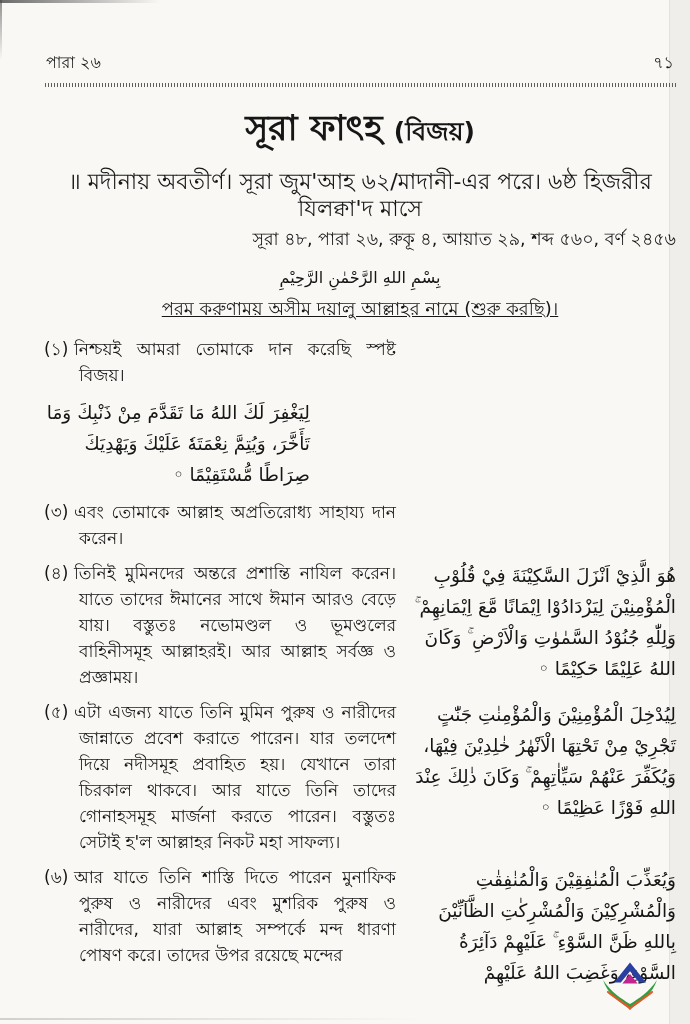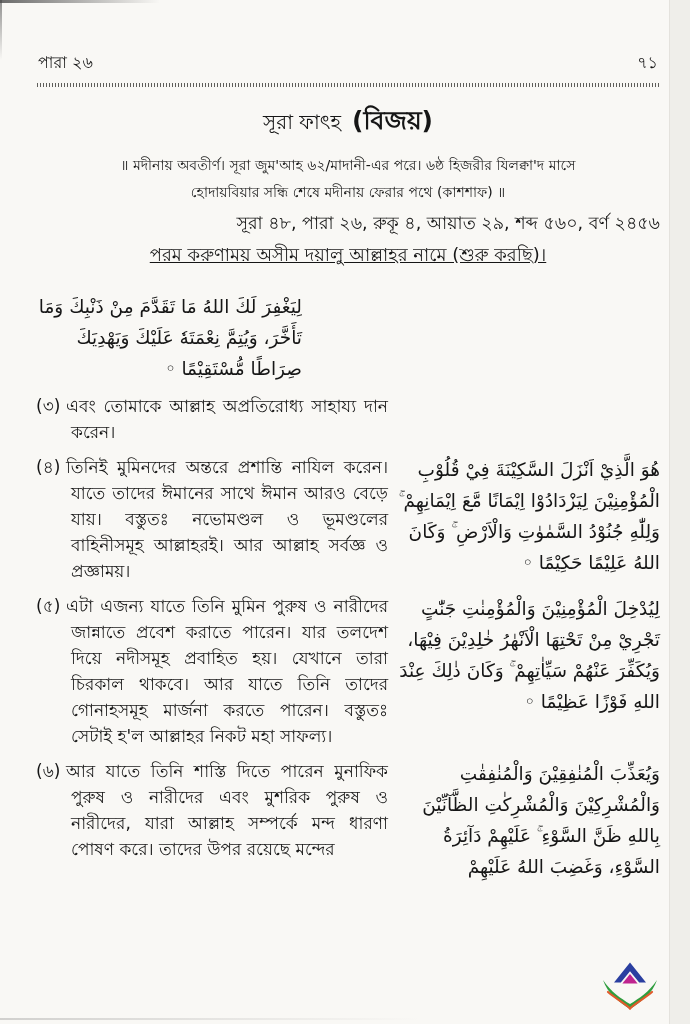--- a/index.html
+++ b/index.html
@@ -12,35 +12,35 @@
     color:#161616;
     font-family:"Liberation Serif","DejaVu Sans",serif;
     box-sizing:border-box;
   }
   
   .scan-band-right{position:absolute;top:0;right:0;width:20px;height:100%;background:#efeeea;border-left:1px solid #e4e2dd;}
   .scan-sliver-top{position:absolute;top:0;left:0;width:160px;height:3px;background:linear-gradient(90deg,#3c3c3c,rgba(60,60,60,0));opacity:.75;}
   .scan-sliver-left{position:absolute;top:0;left:0;width:2px;height:60px;background:linear-gradient(180deg,#4a4a4a,rgba(70,70,70,0));opacity:.6;}
   .scan-shadow-bottom{position:absolute;bottom:4px;left:0;width:420px;height:2px;background:linear-gradient(90deg,rgba(90,90,90,.25),rgba(90,90,90,0));}
 
-  .content{position:relative;padding:50px 30px 0 36px;box-sizing:border-box;}
+  .content{position:relative;padding:50px 14px 0 36px;box-sizing:border-box;margin-left:8px;}
 
   .header{display:flex;justify-content:space-between;align-items:flex-end;
     font-family:"DejaVu Sans","Liberation Sans",sans-serif;
     font-size:16px;padding:0 2px 4px 2px;}
   .dotted-rule{height:4px;margin-top:2px;
     background-image:radial-gradient(circle,#5f5e5a 0.8px,transparent 1px);
     background-size:3px 2px;background-repeat:repeat;}
 
   .title{margin:14px 0 6px 0;text-align:center;
     font-family:"DejaVu Sans","Liberation Sans",sans-serif;}
-  .title .t-main{font-size:20px;font-weight:normal;}
+  .title .t-main{font-size:35px;font-weight:bold;}
   .title .t-paren{font-size:25px;font-weight:bold;margin-left:6px;}
 
-  .intro{margin-top:8px;text-align:center;font-size:14px;line-height:27px;
+  .intro{margin-top:8px;text-align:center;font-size:22px;line-height:27px;
     font-family:"DejaVu Sans","Liberation Sans",sans-serif;}
   .stats{margin-top:4px;text-align:right;font-size:17.5px;line-height:27px;
     font-family:"DejaVu Sans","Liberation Sans",sans-serif;}
 
   .bismillah-ar{margin-top:12px;text-align:center;direction:rtl;
     font-size:16px;line-height:26px;font-family:"DejaVu Sans",sans-serif;}
   .bismillah-bn{margin-top:4px;text-align:center;font-size:18px;line-height:28px;
     font-family:"DejaVu Sans","Liberation Sans",sans-serif;text-decoration:underline;}
 
   .verses{margin-top:13px;}
@@ -71,29 +71,30 @@
     </div>
     <div class="dotted-rule"></div>
 
     <div class="title">
       <span class="t-main">সূরা ফাৎহ</span>
       <span class="t-paren">(বিজয়)</span>
     </div>
 
     <div class="intro">
       <div>॥ মদীনায় অবতীর্ণ। সূরা জুম'আহ ৬২/মাদানী-এর পরে। ৬ষ্ঠ হিজরীর যিলক্বা'দ মাসে</div>
-      <div>হোদায়বিয়ার সন্ধি শেষে মদীনায় ফেরার পথে (কাশশাফ) ॥</div>
     </div>
     <div class="stats">সূরা ৪৮, পারা ২৬, রুকূ ৪, আয়াত ২৯, শব্দ ৫৬০, বর্ণ ২৪৫৬</div>
 
+    <div class="bismillah-ar" dir="rtl">بِسْمِ اللهِ الرَّحْمٰنِ الرَّحِيْمِ</div>
     <div class="bismillah-bn">পরম করুণাময় অসীম দয়ালু আল্লাহর নামে (শুরু করছি)।</div>
 
     <div class="verses">
 
       <div class="verse-row">
+        <div class="bn-col"><span class="vnum">(১)</span><span>নিশ্চয়ই আমরা তোমাকে দান করেছি স্পষ্ট বিজয়।</span></div>
       </div>
 
       <div class="verse-row">
         <div class="ar-col" dir="rtl">لِيَغْفِرَ لَكَ اللهُ مَا تَقَدَّمَ مِنْ ذَنْبِكَ وَمَا تَأَخَّرَ، وَيُتِمَّ نِعْمَتَهٗ عَلَيْكَ وَيَهْدِيَكَ صِرَاطًا مُّسْتَقِيْمًا ◦</div>
       </div>
 
       <div class="verse-row">
         <div class="bn-col"><span class="vnum">(৩)</span><span>এবং তোমাকে আল্লাহ অপ্রতিরোধ্য সাহায্য দান করেন।</span></div>
       </div>
 

